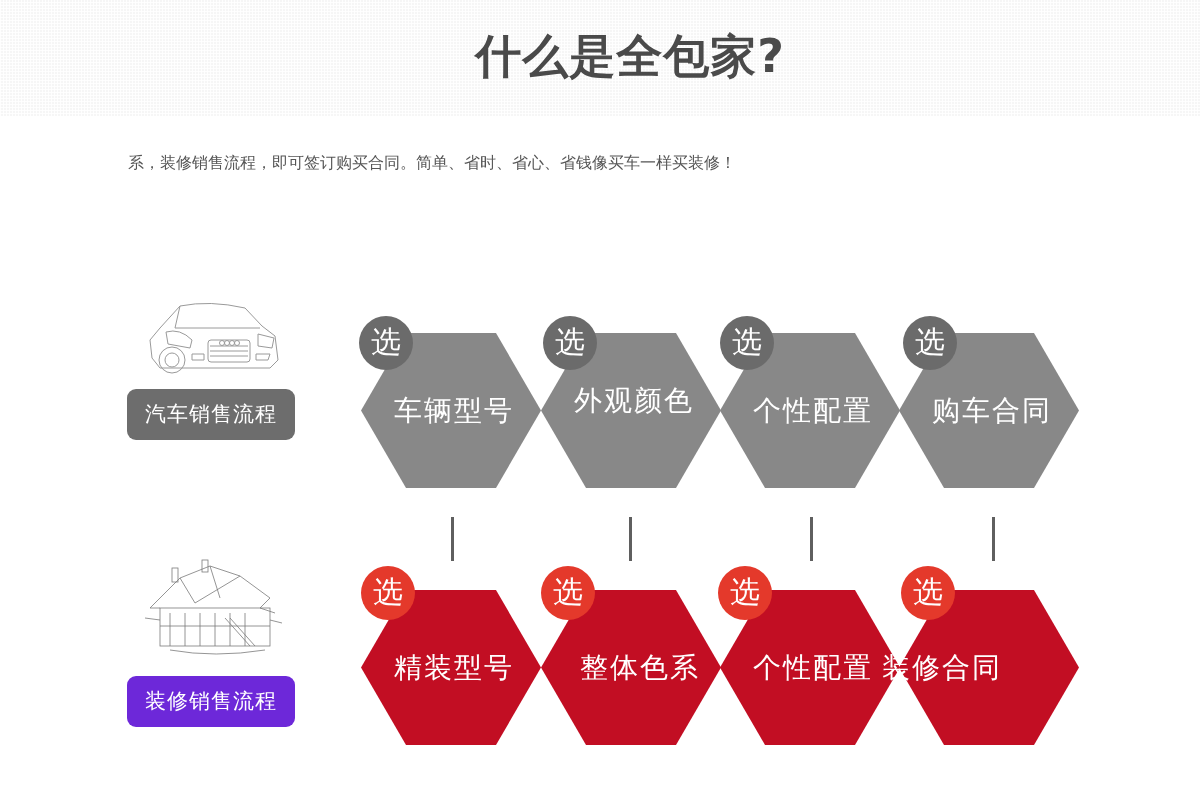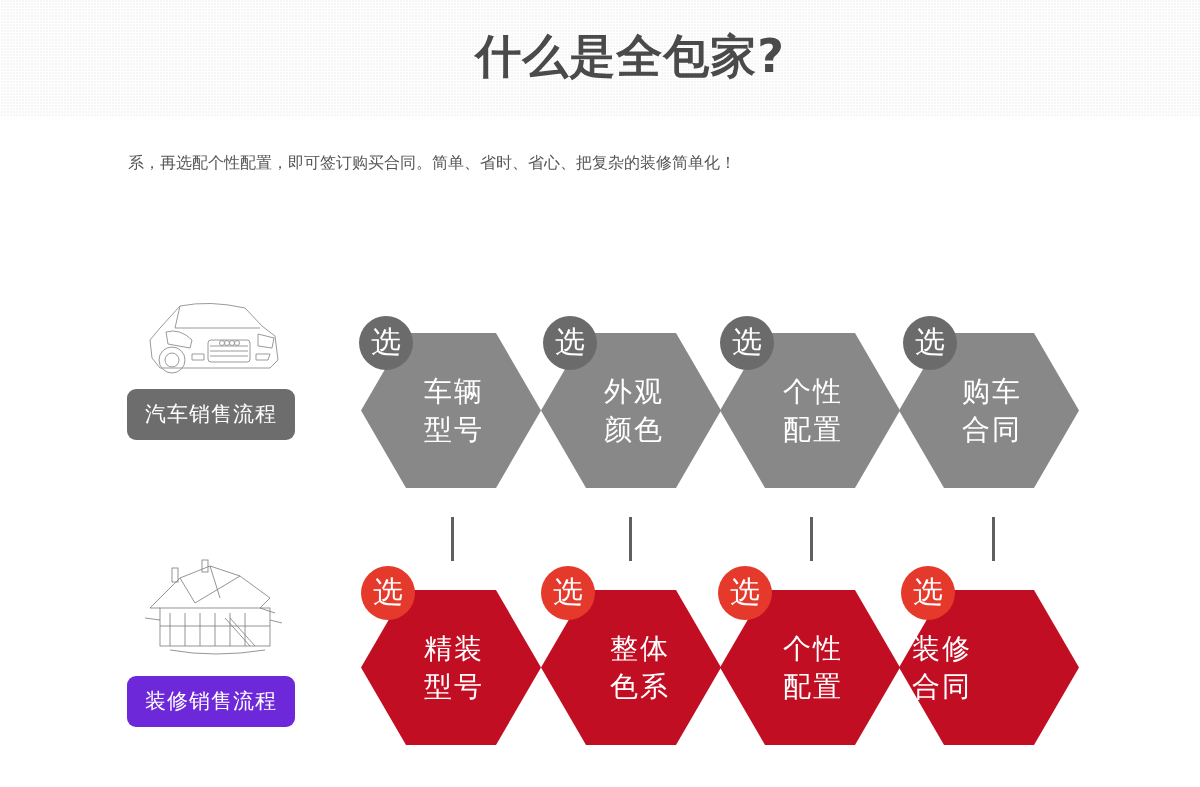--- a/index.html
+++ b/index.html
@@ -19,37 +19,37 @@
   .car-icon{position:absolute;left:140px;top:298px;width:145px;height:85px;}
   .house-icon{position:absolute;left:140px;top:558px;width:145px;height:105px;}
   .process-label{position:absolute;left:127px;width:168px;height:51px;border-radius:9px;
        color:#ffffff;font-size:21px;text-align:center;line-height:51px;letter-spacing:1px;}
   .process-label.car{top:389px;background:#6d6d6d;}
   .process-label.home{top:676px;background:#6d28d9;}
   .hex{position:absolute;width:180px;height:155px;
        clip-path:polygon(25% 0%,75% 0%,100% 50%,75% 100%,25% 100%,0% 50%);}
   .hex.gray{background:#888888;}
   .hex.red{background:#c20e23;}
-  .hex-text{position:absolute;width:180px;height:155px;display:flex;flex-direction:column;
+  .hex-text{position:absolute;width:180px;height:155px;display:flex;
        align-items:center;justify-content:center;color:#ffffff;font-size:28px;line-height:38px;
        letter-spacing:2px;padding-left:6px;box-sizing:border-box;}
   .badge{position:absolute;width:54px;height:54px;border-radius:50%;color:#ffffff;
        font-size:30px;text-align:center;line-height:52px;}
   .badge.gray{background:#6b6b6b;}
   .badge.red{background:#e4392b;}
   .connector{position:absolute;width:3px;height:44px;top:517px;background:#5f5f5f;}
 </style>
 </head>
 <body>
 
 <div class="header-band"></div>
 <div class="page-title">什么是全包家?</div>
 
 <div class="intro">
-  <p>系，再选配个性配置，即可签订购买合同。简单、省时、省心、把复杂的装修简单化！</p>
+  <p>系，装修销售流程，即可签订购买合同。简单、省时、省心、省钱像买车一样买装修！</p>
 </div>
 
 <svg class="car-icon" viewBox="0 0 145 85" fill="none" stroke="#9a9a9a" stroke-width="1">
   <path d="M20 30 L40 8 Q70 2 105 10 L122 28 L135 38 L138 62 L130 70 L20 70 L12 60 L10 42 Z"></path>
   <path d="M40 8 L35 30 L120 30"></path>
   <path d="M26 34 Q40 30 52 42 L50 50 L28 46 Z"></path>
   <path d="M118 36 L134 40 L132 50 L118 48 Z"></path>
   <rect x="68" y="42" width="42" height="22" rx="3"></rect>
   <line x1="70" y1="48" x2="108" y2="48"></line>
   <line x1="70" y1="53" x2="108" y2="53"></line>
@@ -91,21 +91,21 @@
 <div>
   <div class="hex gray" style="left:361px;top:333px;"></div>
   <div class="hex-text" style="left:361px;top:333px;">
     <span>车辆</span>
     <span>型号</span>
   </div>
   <div class="badge gray" style="left:359px;top:316px;">选</div>
 </div>
 <div>
   <div class="hex gray" style="left:541px;top:333px;"></div>
-  <div class="hex-text" style="left:541px;top:333px;">
+  <div class="hex-text" style="left:541px;top:323px;">
     <span>外观</span>
     <span>颜色</span>
   </div>
   <div class="badge gray" style="left:543px;top:316px;">选</div>
 </div>
 <div>
   <div class="hex gray" style="left:720px;top:333px;"></div>
   <div class="hex-text" style="left:720px;top:333px;">
     <span>个性</span>
     <span>配置</span>

